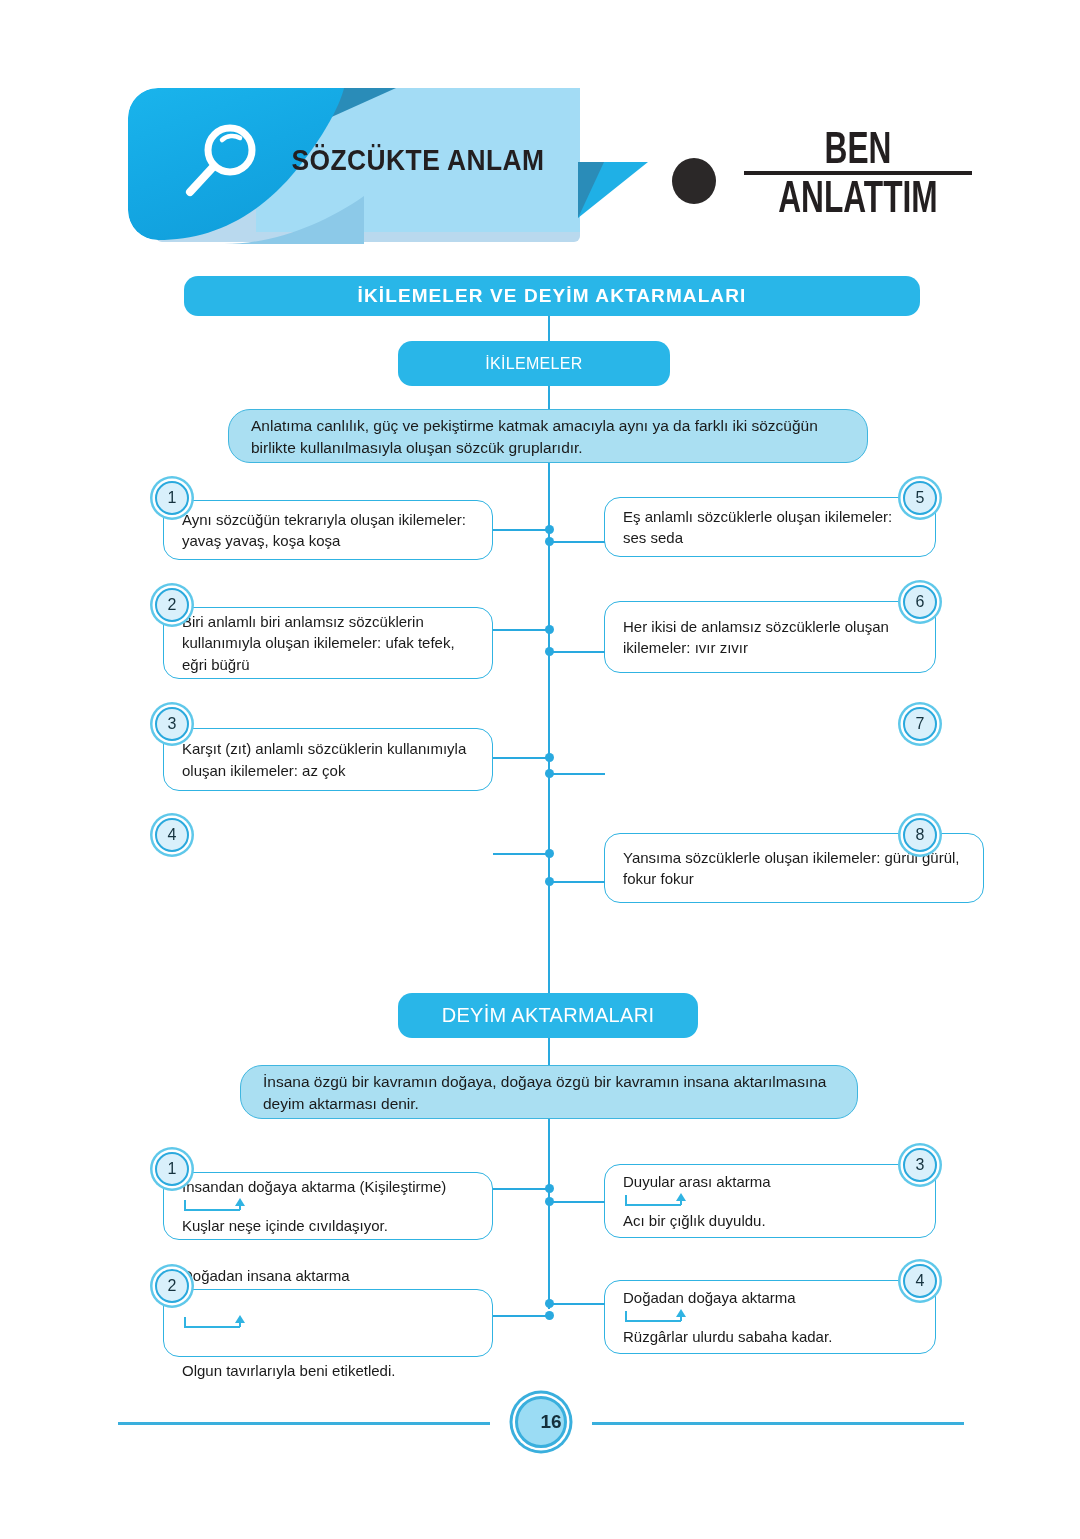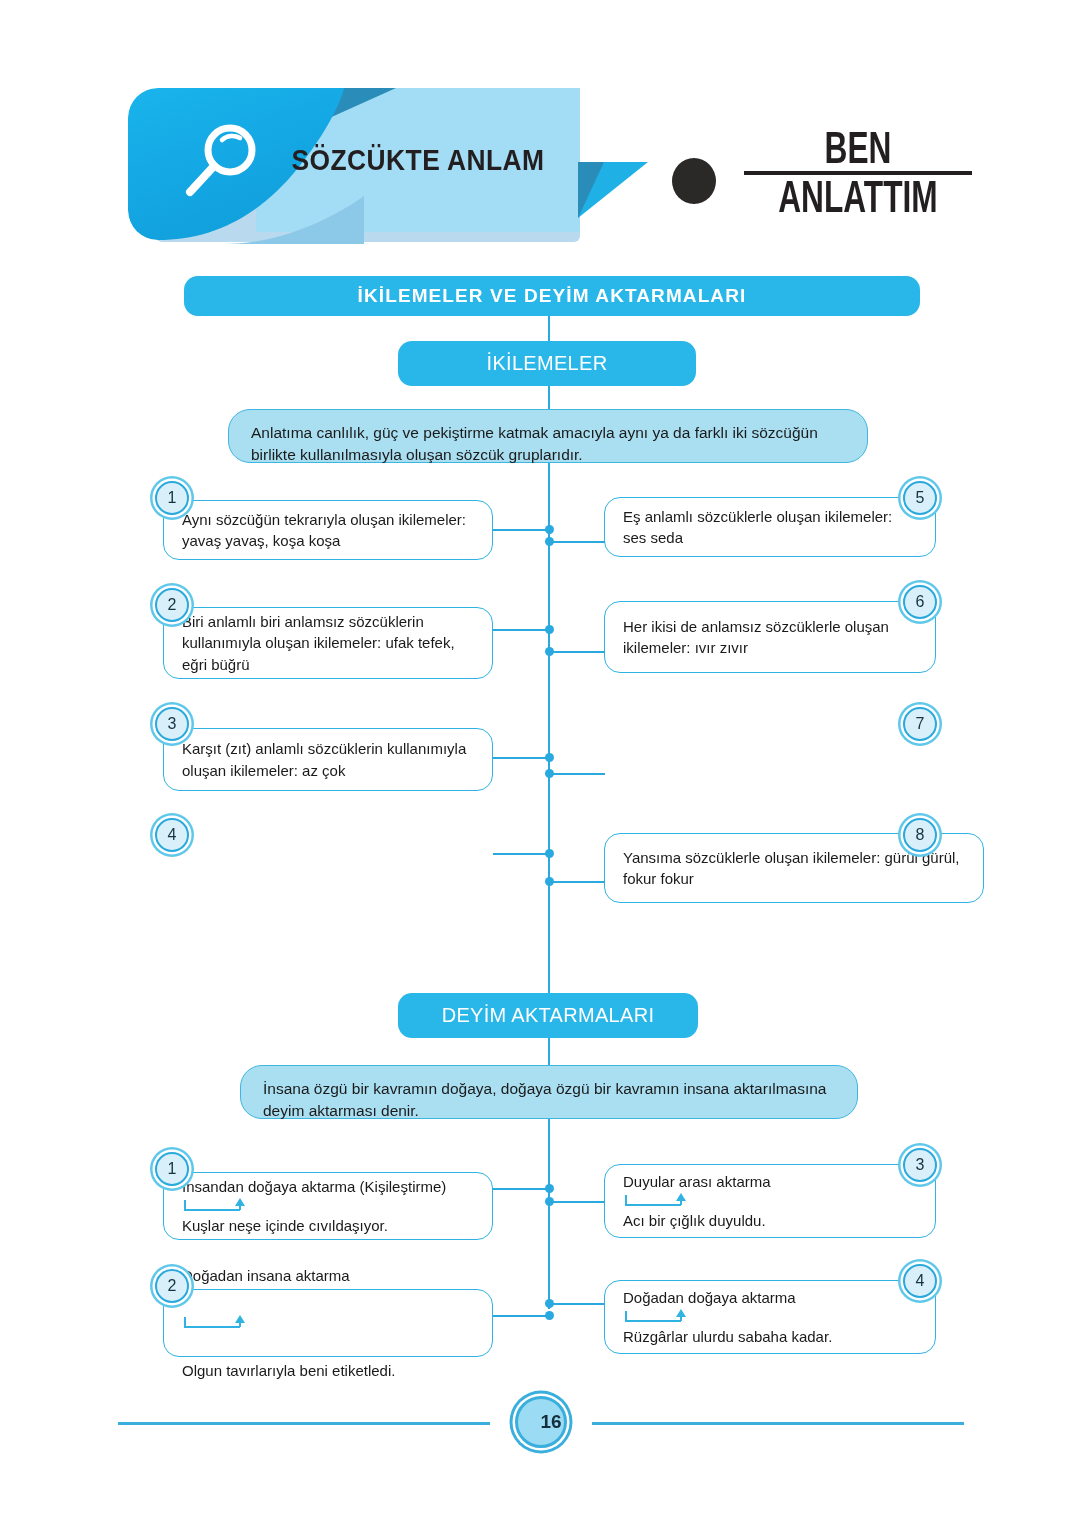--- a/index.html
+++ b/index.html
@@ -155,44 +155,44 @@
     top: 276px;
     width: 736px;
     height: 40px;
     font-size: 19px;
     font-weight: bold;
     letter-spacing: 1.1px;
   }
   #pill-ikilemeler {
     left: 398px;
     top: 341px;
-    width: 298px;
+    width: 272px;
     height: 45px;
-    font-size: 20px;
+    font-size: 16px;
     font-weight: normal;
     letter-spacing: 0.3px;
   }
   #pill-deyim {
     left: 398px;
     top: 993px;
     width: 300px;
     height: 45px;
     font-size: 20px;
     font-weight: normal;
     letter-spacing: 0.3px;
   }
 
   
   .desc-box {
     position: absolute;
     background: #aadff2;
     border: 1.5px solid #3fb6e0;
     border-radius: 22px;
     box-sizing: border-box;
-    padding: 12px 22px;
+    padding: 5px 22px;
     font-size: 15.5px;
     line-height: 1.45;
     color: #1a1a1a;
   }
   #desc-ikilemeler {
     left: 228px;
     top: 409px;
     width: 640px;
     height: 54px;
   }

